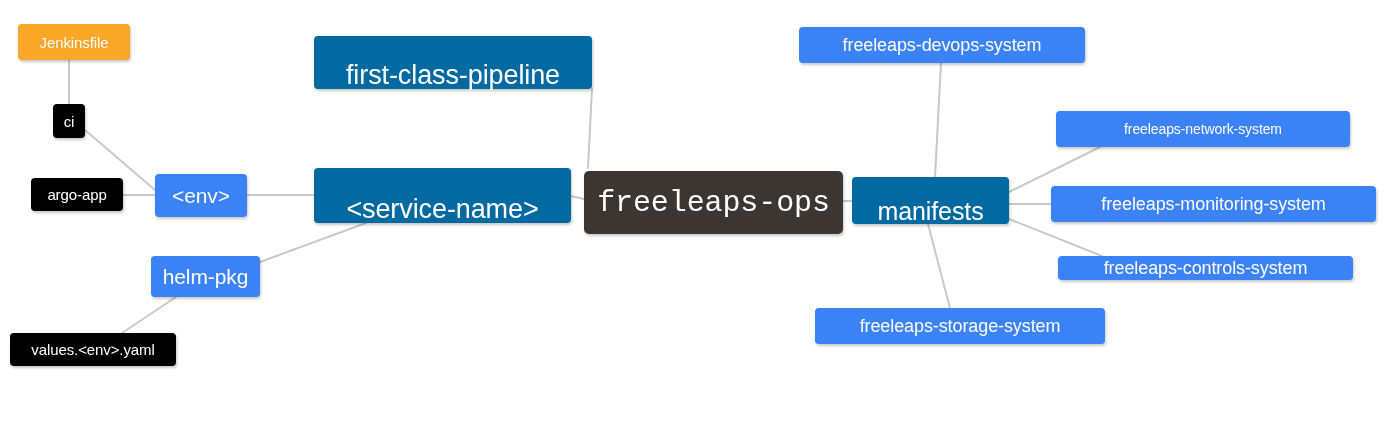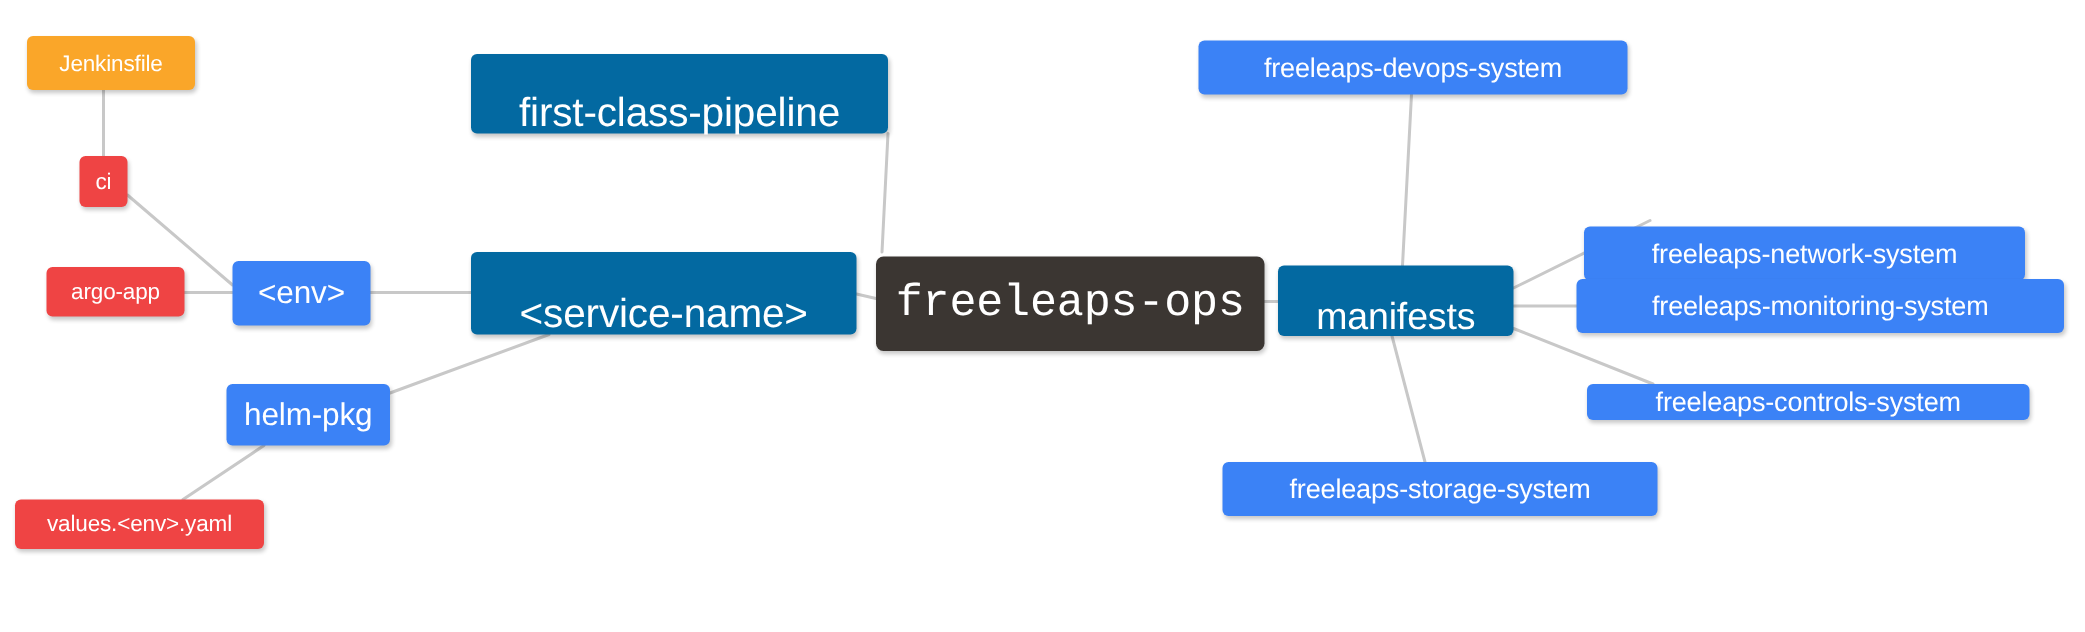--- a/index.html
+++ b/index.html
@@ -36,21 +36,21 @@
     color: #ffffff;
     white-space: nowrap;
     line-height: 1;
     letter-spacing: -0.1px;
     box-shadow: 1px 2px 3px rgba(0,0,0,0.22);
     user-select: none;
   }
   .n-root  { background: #3b3632; border-radius: 5px; font-family: Liberation Mono, monospace; }
   .n-blue  { background: #0369a1; align-items: flex-end; }
   .n-green { background: #3b82f6; }
-  .n-red   { background: #ef4444; }
+  .n-red   { background: #000000; }
   .n-orange{ background: #faa629; }
 </style>
 </head>
 <body>
 
 <div id="canvas">
   <svg id="edge-layer" viewBox="0 0 1390 421" xmlns="http://www.w3.org/2000/svg">
       <line x1="69" y1="60" x2="69" y2="104" stroke="#c8c8c8" stroke-width="2" stroke-linecap="round"></line>
       <line x1="85" y1="130" x2="155" y2="190" stroke="#c8c8c8" stroke-width="2" stroke-linecap="round"></line>
       <line x1="123" y1="195" x2="155" y2="195" stroke="#c8c8c8" stroke-width="2" stroke-linecap="round"></line>
@@ -93,21 +93,21 @@
       </div>
       <div class="node n-root" style="left: 584px; top: 171px; width: 259px; height: 63px; font-size: 30px;">
         <span>freeleaps-ops</span>
       </div>
       <div class="node n-blue" style="left: 852px; top: 177px; width: 157px; height: 47px; font-size: 25px;">
         <span>manifests</span>
       </div>
       <div class="node n-green" style="left: 799px; top: 27px; width: 286px; height: 36px; font-size: 18px;">
         <span>freeleaps-devops-system</span>
       </div>
-      <div class="node n-green" style="left: 1056px; top: 111px; width: 294px; height: 36px; font-size: 18px; margin-top: 40px;">
+      <div class="node n-green" style="left: 1056px; top: 111px; width: 294px; height: 36px; font-size: 14px;">
         <span>freeleaps-network-system</span>
       </div>
       <div class="node n-green" style="left: 1051px; top: 186px; width: 325px; height: 36px; font-size: 18px;">
         <span>freeleaps-monitoring-system</span>
       </div>
       <div class="node n-green" style="left: 1058px; top: 256px; width: 295px; height: 24px; font-size: 18px;">
         <span>freeleaps-controls-system</span>
       </div>
       <div class="node n-green" style="left: 815px; top: 308px; width: 290px; height: 36px; font-size: 18px;">
         <span>freeleaps-storage-system</span>

